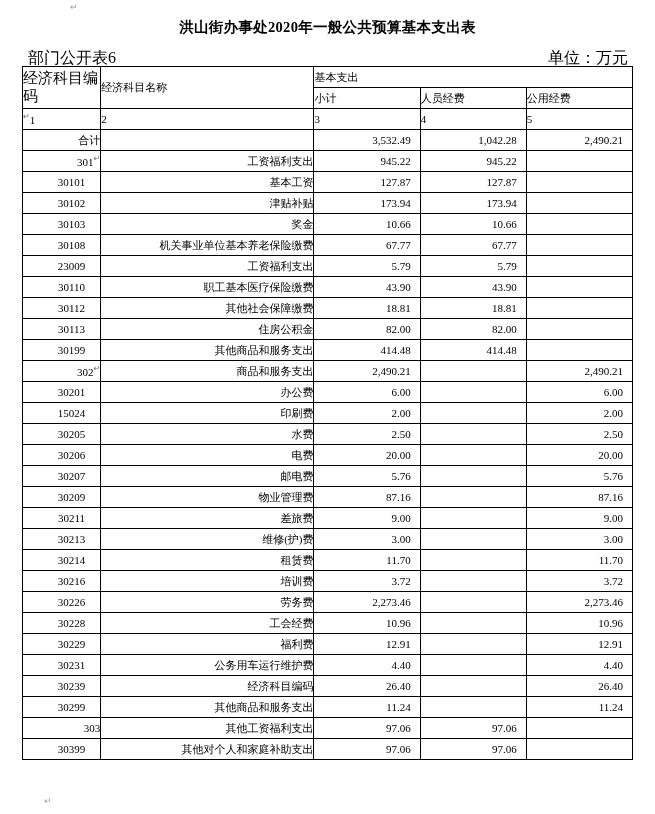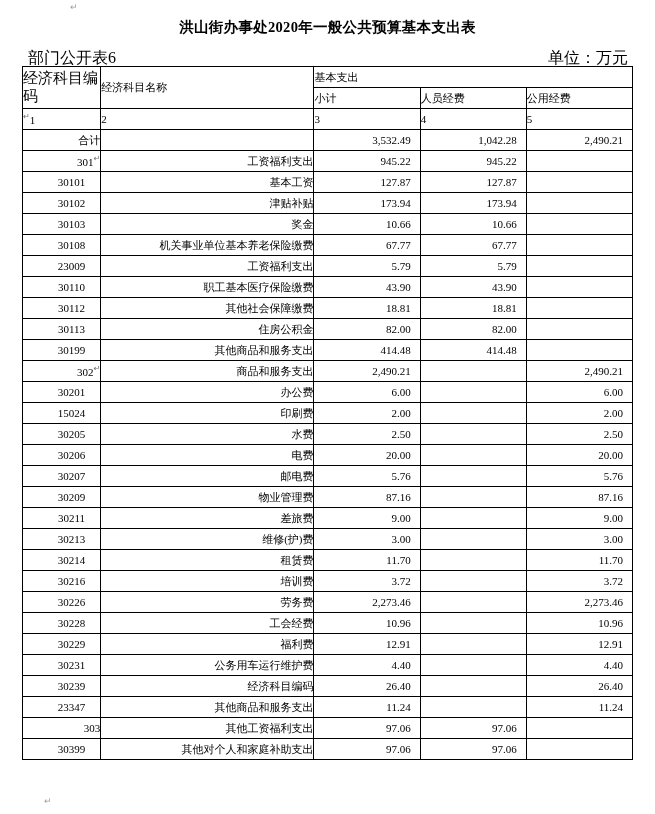--- a/index.html
+++ b/index.html
@@ -327,21 +327,21 @@
           <td class="c-right nbr">4.40</td>
         </tr>
         <tr>
           <td class="code-lvl2">30239</td>
           <td class="name-cell c-left">经济科目编码</td>
           <td class="c-right nbr">26.40</td>
           <td class="c-right nbr"></td>
           <td class="c-right nbr">26.40</td>
         </tr>
         <tr>
-          <td class="code-lvl2">23347</td>
+          <td class="code-lvl2">30299</td>
           <td class="name-cell c-left">其他商品和服务支出</td>
           <td class="c-right nbr">11.24</td>
           <td class="c-right nbr"></td>
           <td class="c-right nbr">11.24</td>
         </tr>
         <tr>
           <td class="code-lvl1">303</td>
           <td class="name-cell c-left">其他工资福利支出</td>
           <td class="c-right nbr">97.06</td>
           <td class="c-right nbr">97.06</td>

